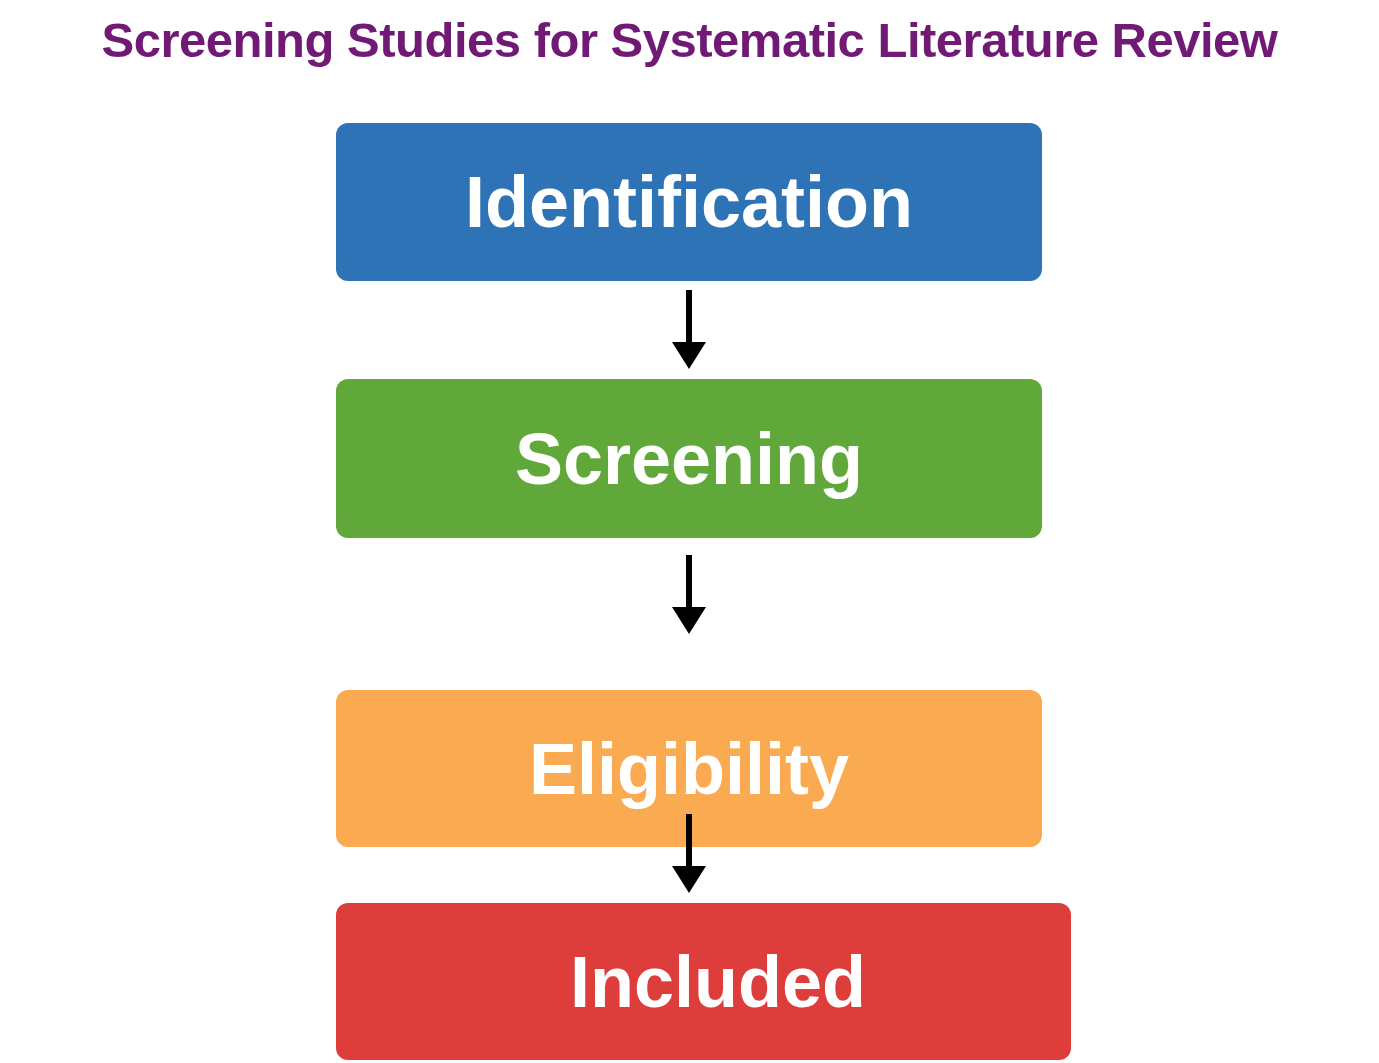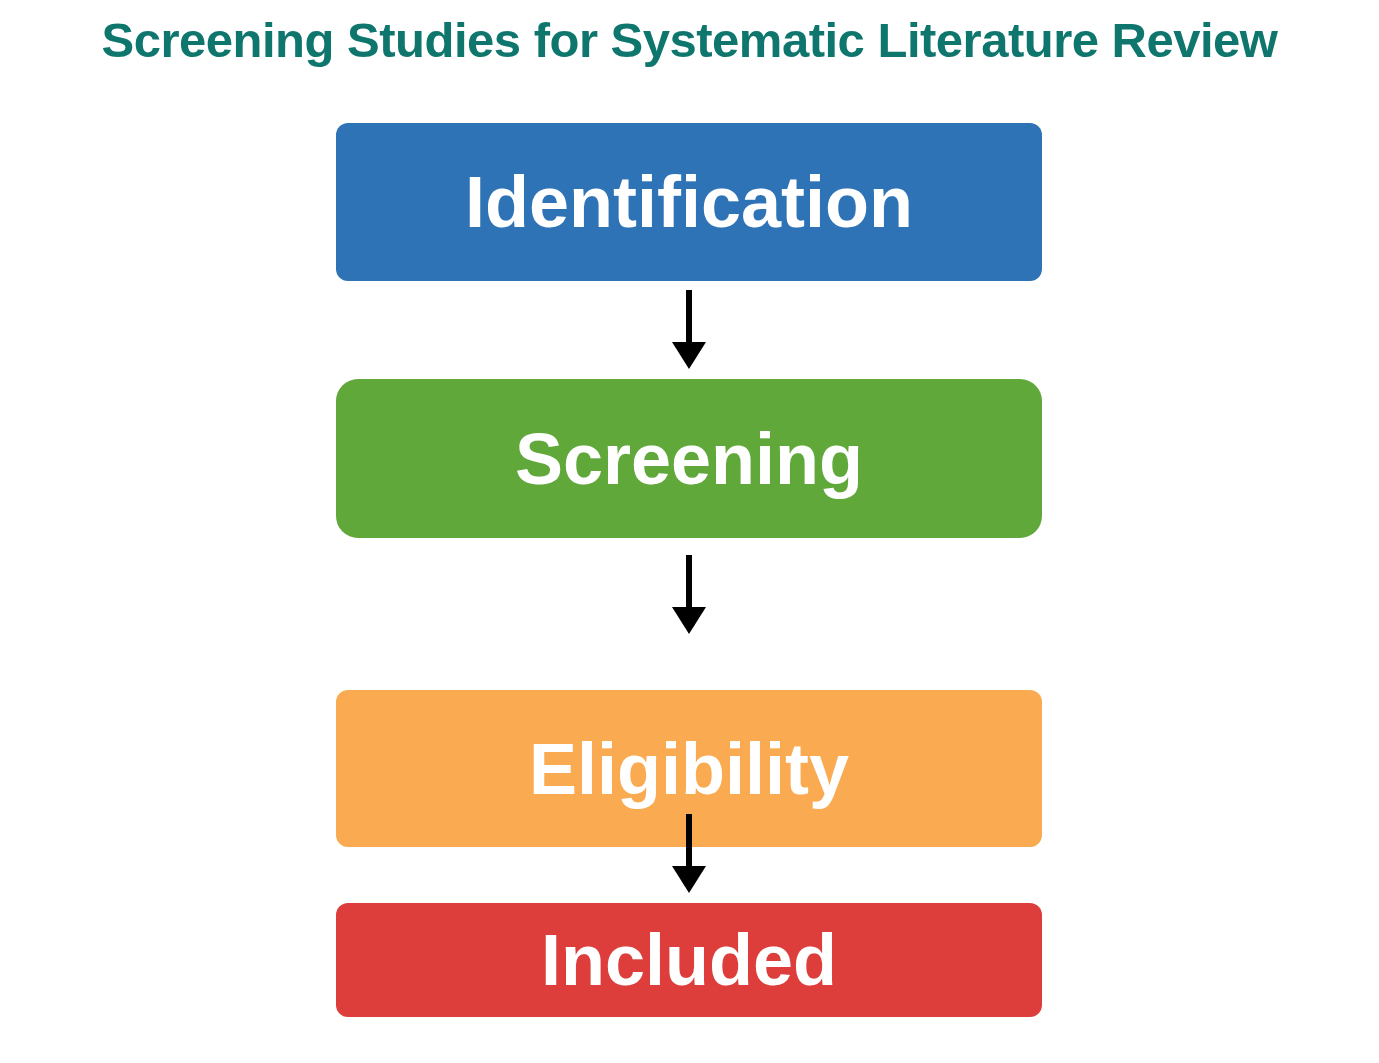--- a/index.html
+++ b/index.html
@@ -18,44 +18,44 @@
   .diagram-title {
     position: absolute;
     top: 12px;
     left: 0;
     width: 100%;
     margin: 0;
     text-align: center;
     font-size: 49px;
     font-weight: 700;
     letter-spacing: -0.5px;
-    color: #0f766e;
+    color: #701a75;
     white-space: nowrap;
   }
   .step {
     position: absolute;
     left: 336px;
     width: 706px;
     height: 158px;
     border-radius: 12px;
     display: flex;
     align-items: center;
     justify-content: center;
   }
   .step-label {
     color: #ffffff;
     font-size: 72px;
     font-weight: 700;
     line-height: 1;
     white-space: nowrap;
   }
   .step-identification { top: 123px; }
-  .step-screening     { top: 379px; height: 159px; border-radius: 22px; }
+  .step-screening     { top: 379px; height: 159px; }
   .step-eligibility   { top: 643px; height: 157px; }
-  .step-included      { top: 903px; height: 114px; }
+  .step-included      { top: 903px; height: 157px; padding-left: 29px; }
 
   .arrow {
     position: absolute;
     left: 672px;
     width: 34px;
   }
   .arrow-stem {
     width: 6px;
     height: 52px;
     margin: 0 auto;

